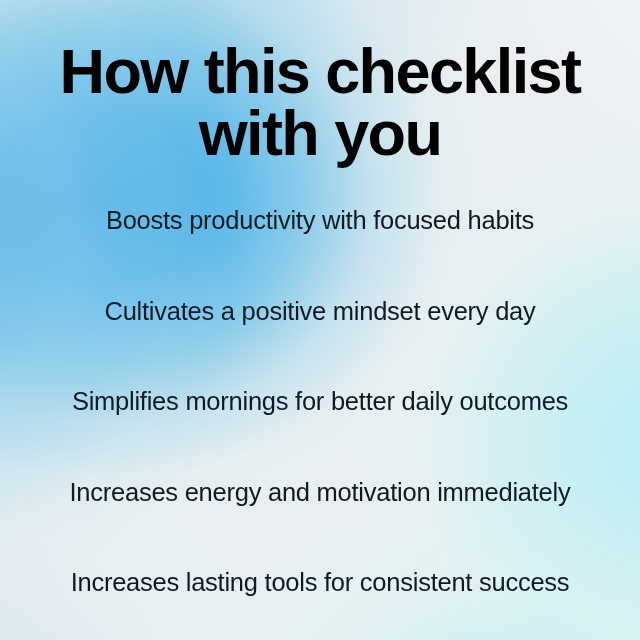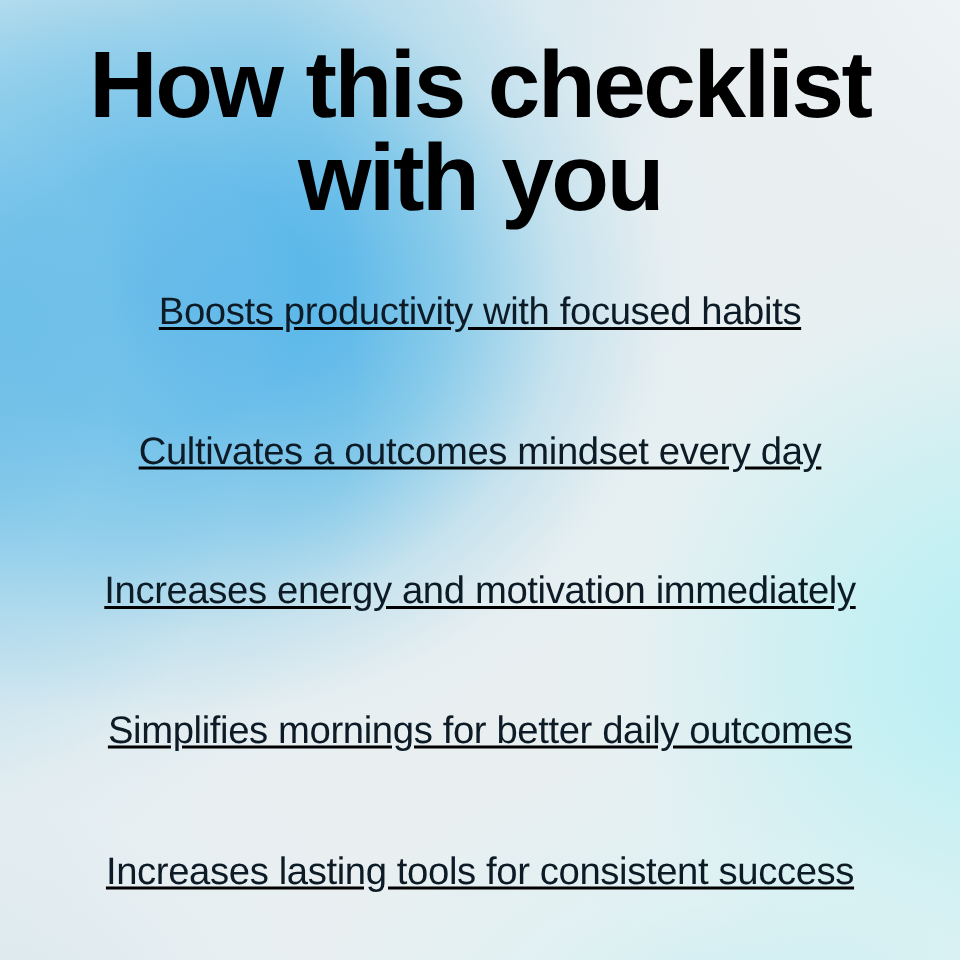--- a/index.html
+++ b/index.html
@@ -115,38 +115,37 @@
     text-align: center;
     font-weight: 700;
     font-size: 63px;
     line-height: 0.95;
     letter-spacing: -1.6px;
     font-stretch: condensed;
   }
 
   .headline-l1 {
     display: block;
-    padding-top: 28px;
+    padding-top: 42px;
     white-space: nowrap;
   }
 
   .headline-l2 {
     display: block;
     padding-top: 2px;
     white-space: nowrap;
   }
 
   .benefits {
     list-style: none;
     margin: 12px;
     padding: 0;
     flex: 1 1 auto;
     display: flex;
     flex-direction: column;
-    text-decoration: underline;
   }
 
   .benefit {
     flex: 1 1 0;
     display: flex;
     align-items: center;
     justify-content: center;
     padding: 0 12px;
     color: #0d1b26;
     font-size: 25.5px;
@@ -172,20 +171,20 @@
 
   <div class="content">
 
     <h1 class="headline">
       <span class="headline-l1">How this checklist</span>
       <span class="headline-l2">with you</span>
     </h1>
 
     <ul class="benefits">
       <li class="benefit">Boosts productivity with focused habits</li>
-      <li class="benefit">Cultivates a outcomes mindset every day</li>
+      <li class="benefit">Cultivates a positive mindset every day</li>
+      <li class="benefit">Simplifies mornings for better daily outcomes</li>
       <li class="benefit">Increases energy and motivation immediately</li>
-      <li class="benefit">Simplifies mornings for better daily outcomes</li>
       <li class="benefit">Increases lasting tools for consistent success</li>
     </ul>
 
   </div>
 </div>
 
 </body></html>

